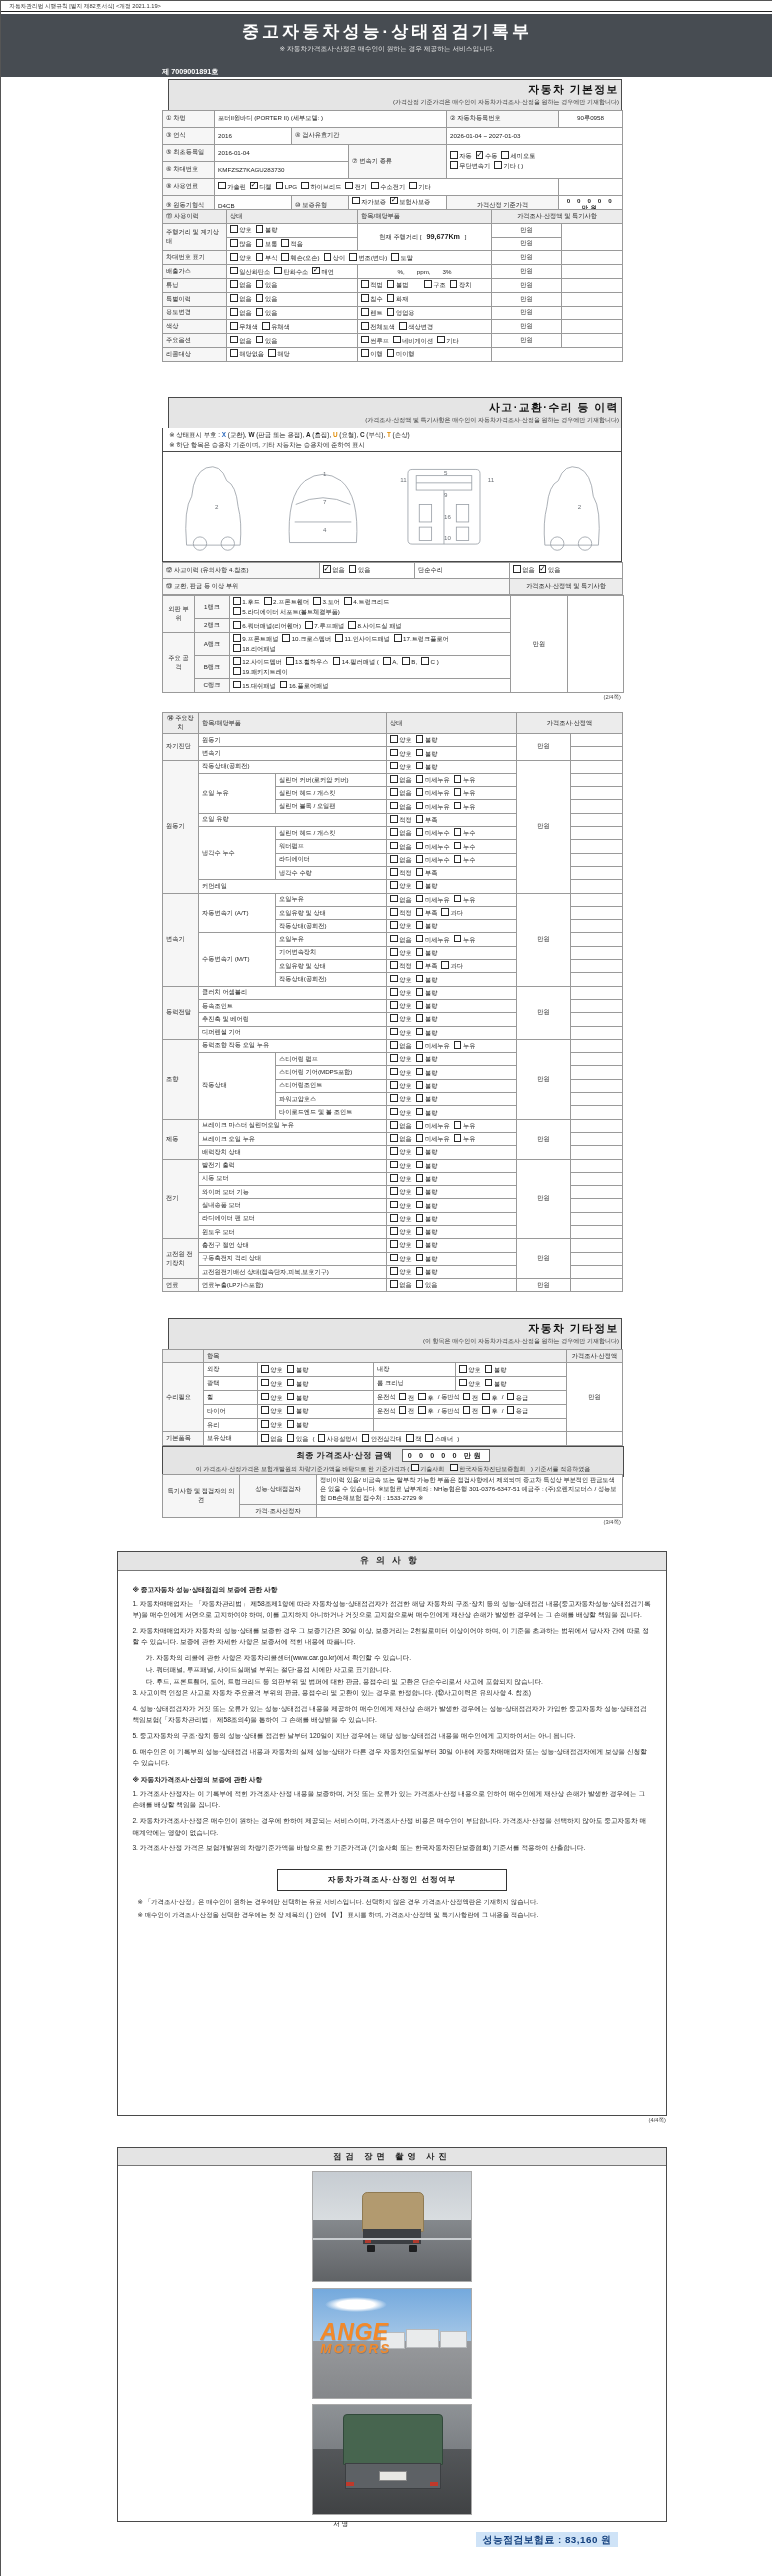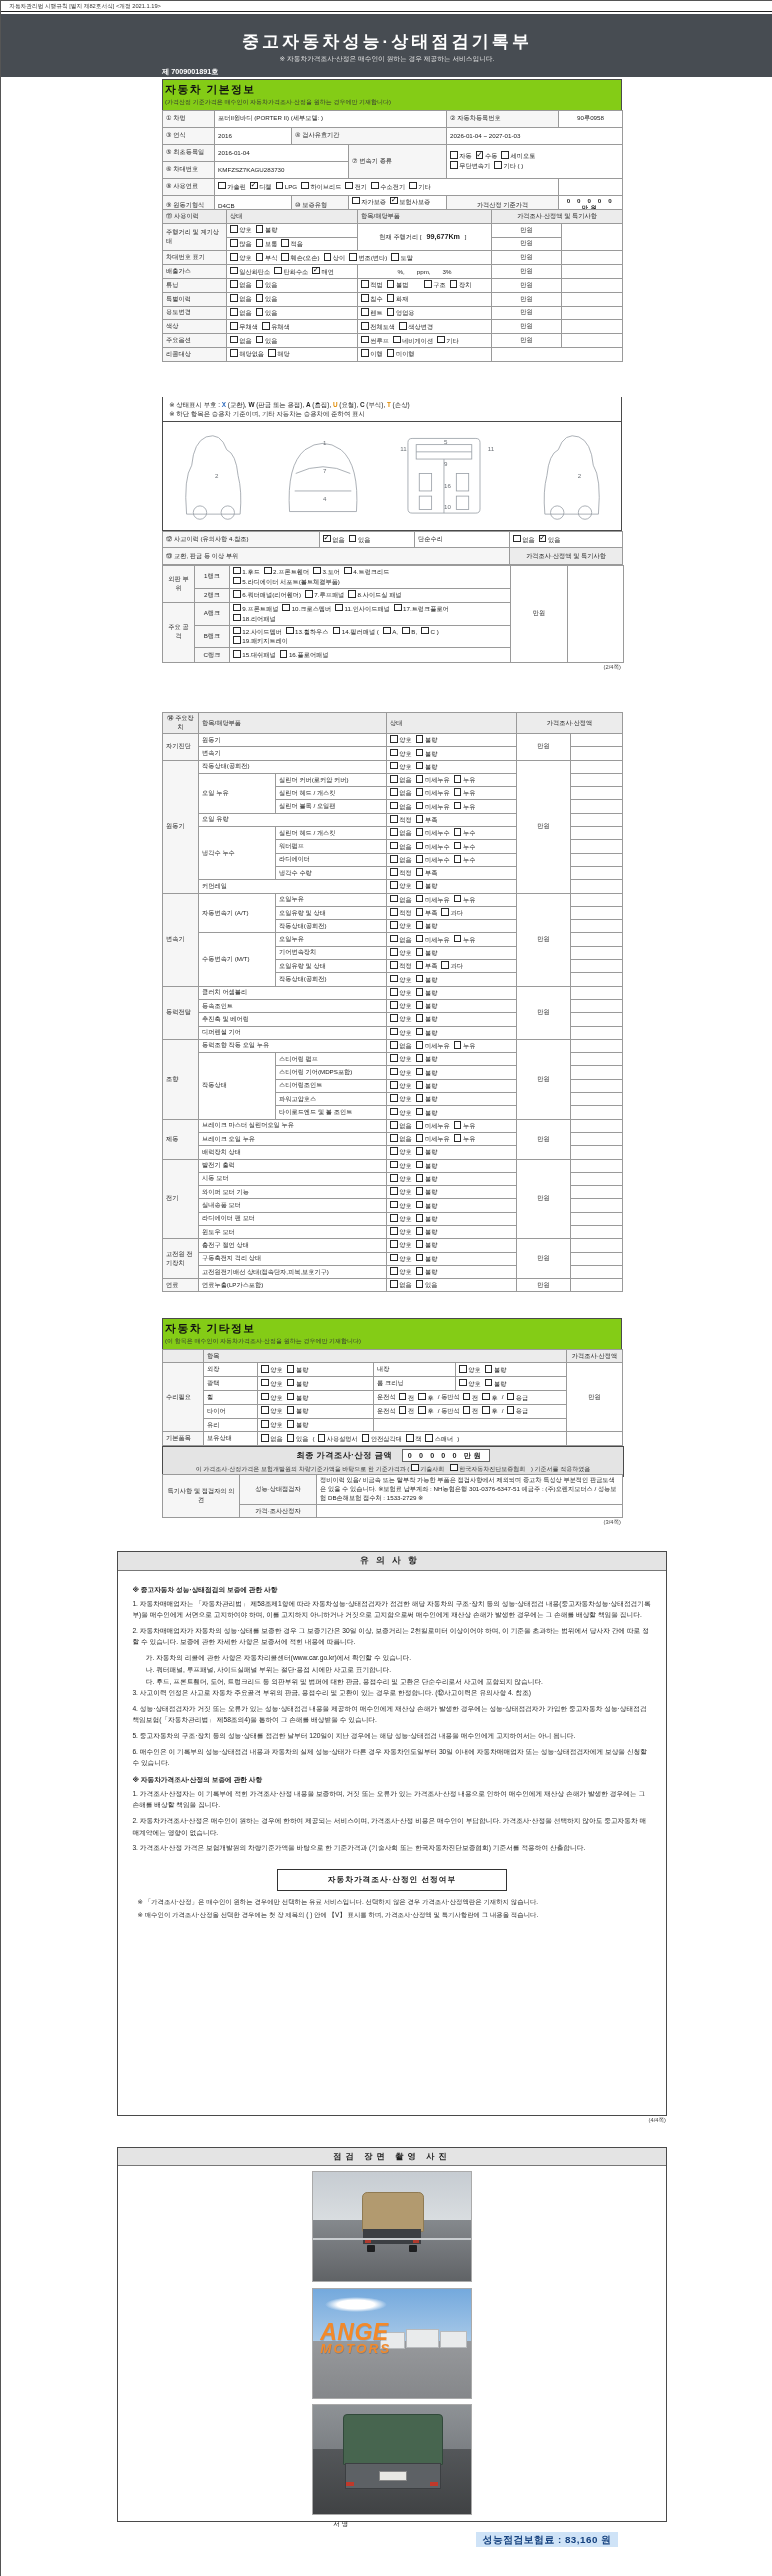--- a/index.html
+++ b/index.html
@@ -4,27 +4,27 @@
 <style>
   html,body{margin:0;padding:0;background:#fff;}
   body{font-family:"Liberation Sans","DejaVu Sans",sans-serif;color:#222;}
   #page{position:relative;width:772px;height:2576px;background:#fff;border:0.5px solid #555;overflow:hidden;}
   .abs{position:absolute;}
   
   #cite{top:1.5px;left:8.2px;font-size:5.7px;color:#333;}
   #toprule{top:10.3px;left:0;width:772px;height:0;border-top:1.5px double #222;}
   
   #band{top:13px;left:0;width:772px;height:63px;background:#474c52;color:#fff;text-align:center;}
-  #band .t1{font-size:17px;font-weight:bold;letter-spacing:3.1px;padding-top:16px;}
+  #band .t1{font-size:17px;font-weight:bold;letter-spacing:3.1px;padding-top:6px;}
   #band .t2{font-size:9.8px;font-weight:bold;margin-top:2.1px;letter-spacing:1px;}
   #band .t3{font-size:6.7px;color:#e3e3e3;margin-top:2.1px;}
   #docno{top:66px;left:161px;font-size:7.2px;font-weight:bold;color:#fff;}
   
   .sec{left:161px;width:460px;}
-  .sec-head{background:#84cc16;border:1px solid #4a4a4a;border-bottom:0;text-align:left;padding:3.1px 2.1px 2.6px;}
+  .sec-head{background:#e5e5e5;border:1px solid #4a4a4a;border-bottom:0;text-align:right;padding:3.1px 2.1px 2.6px;margin-left:6px;}
   .sec-head .st{font-size:10.8px;font-weight:bold;letter-spacing:1.5px;color:#111;}
   .sec-head .ss{font-size:6px;color:#333;margin-top:1px;}
   
   table.ftable{border-collapse:collapse;table-layout:fixed;width:100%;border:1px solid #4a4a4a;background:#fff;}
   table.ftable td{border:0.5px solid #9a9a9a;font-size:6.2px;padding:1px 3.1px;vertical-align:middle;color:#222;overflow:hidden;}
   td.lab{background:#f6f6f6;color:#333;}
   td.hd{background:#ececec;color:#222;text-align:center;}
   td.hd.lft{text-align:left;}
   td.ctr{text-align:center;}
   td.lft{text-align:left;}
@@ -247,20 +247,24 @@
               <td class=""><span class="cb"><span class="bx"></span>해당없음</span><span class="cb"><span class="bx"></span>해당</span></td>
               <td class=""><span class="cb"><span class="bx"></span>이행</span><span class="cb"><span class="bx"></span>미이행</span></td>
               <td colspan="2" class=""></td>
             </tr>
           </tbody>
         </table>
       </div>
   </div>
 
   <div class="abs sec" style="top:396px;">
+    <div class="sec-head">
+      <div class="st">사고·교환·수리 등 이력</div>
+      <div class="ss">(가격조사·산정액 및 특기사항은 매수인이 자동차가격조사·산정을 원하는 경우에만 기재합니다)</div>
+    </div>
     <div class="acc-notes">
       <div id="acc-note1"><span>※ 상태표시 부호 : </span><span style="color: rgb(45, 107, 191); font-weight: bold;">X</span><span> (교환), </span><span style="color: rgb(34, 34, 34); font-weight: bold;">W</span><span> (판금 또는 용접), </span><span style="color: rgb(34, 34, 34); font-weight: bold;">A</span><span> (흠집), </span><span style="color: rgb(224, 138, 0); font-weight: bold;">U</span><span> (요철), </span><span style="color: rgb(34, 34, 34); font-weight: bold;">C</span><span> (부식), </span><span style="color: rgb(224, 138, 0); font-weight: bold;">T</span><span> (손상)</span></div>
       <div>※ 하단 항목은 승용차 기준이며, 기타 자동차는 승용차에 준하여 표시</div>
     </div>
     <div class="diagram-wrap">
       <svg id="car-diagram" width="453" height="102" viewBox="0 0 880 198">
         <g fill="none" stroke="#9aa0a7" stroke-width="1.6">
 
           <path d="M40,175 q-6,-70 10,-95 q4,-45 28,-55 q28,-10 40,25 q18,8 22,50 q8,30 4,75 z"></path>
           <circle cx="66" cy="172" r="13"></circle>

